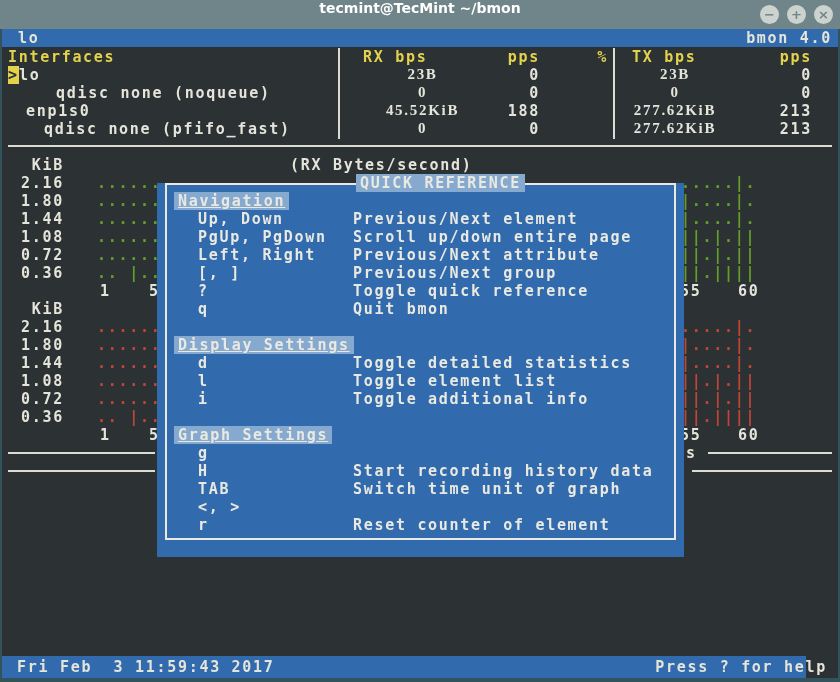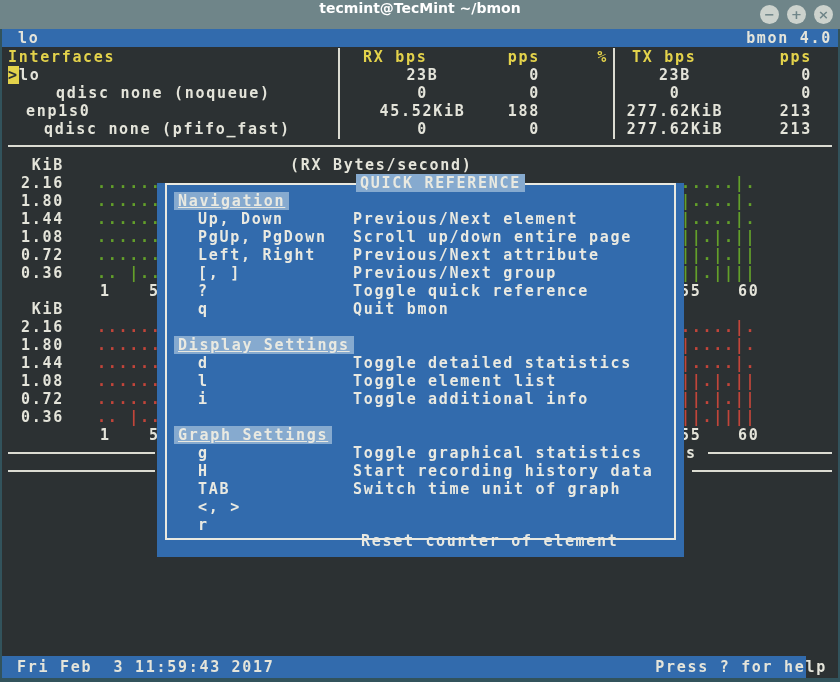--- a/index.html
+++ b/index.html
@@ -20,21 +20,21 @@
   
   .t{position:absolute;height:18px;line-height:18px;font:bold 15px "DejaVu Sans Mono",monospace;
      letter-spacing:1.7px;color:var(--fg);white-space:pre;}
   .yel{color:var(--yellow);}
   .bar{position:absolute;background:var(--blue);}
   .vsep{position:absolute;width:2px;background:var(--line);}
   .hsep{position:absolute;height:2px;background:var(--line);}
   .cursor{background:var(--yellow);color:var(--bg);}
   .dots-g{color:var(--green);}
   .dots-r{color:var(--red);}
-  .ral{text-align:right;} .cal{text-align:center;}
+  .ral{text-align:right;} .cal{text-align:center;font-family:Liberation Serif, serif;}
   
   .dialog{position:absolute;left:157px;top:174px;width:567px;height:383px;}
   .dlg-field{position:absolute;left:0;top:9px;width:527px;height:374px;background:var(--blue);}
   .dlg-border{position:absolute;left:8px;top:9px;width:507px;height:353px;border:2px solid #e9e9e1;}
   .dlg-line{position:absolute;height:18px;line-height:18px;font:bold 15px "DejaVu Sans Mono",monospace;
             letter-spacing:1.7px;color:#e9e9e1;white-space:pre;}
   .dlg-title{position:absolute;left:0;right:0;top:0;text-align:center;}
   .hl{background:var(--hl);padding:0 4px;}
   .sec{background:var(--hl);padding:0 4px;text-decoration:underline;}
   .statusbar{position:absolute;left:2px;top:656px;width:804px;height:22px;background:var(--blue);}
@@ -193,26 +193,25 @@
   <div class="dlg-line" style="left:17px;top:162px;"><span class="sec">Display Settings</span></div>
   <span class="dlg-line" style="left:41px;top:180px;">d</span>
   <span class="dlg-line" style="left:196px;top:180px;">Toggle detailed statistics</span>
   <span class="dlg-line" style="left:41px;top:198px;">l</span>
   <span class="dlg-line" style="left:196px;top:198px;">Toggle element list</span>
   <span class="dlg-line" style="left:41px;top:216px;">i</span>
   <span class="dlg-line" style="left:196px;top:216px;">Toggle additional info</span>
 
   <div class="dlg-line" style="left:17px;top:252px;"><span class="sec">Graph Settings</span></div>
   <span class="dlg-line" style="left:41px;top:270px;">g</span>
-  <span class="dlg-line" style="left:196px;top:270px;">Toggle graphical statistics</span>
   <span class="dlg-line" style="left:41px;top:288px;">H</span>
   <span class="dlg-line" style="left:196px;top:288px;">Start recording history data</span>
   <span class="dlg-line" style="left:41px;top:306px;">TAB</span>
   <span class="dlg-line" style="left:196px;top:306px;">Switch time unit of graph</span>
   <span class="dlg-line" style="left:41px;top:324px;">&lt;, &gt;</span>
   <span class="dlg-line" style="left:41px;top:342px;">r</span>
-  <span class="dlg-line" style="left:204px;top:342px;margin-top:16px;">Reset counter of element</span>
+  <span class="dlg-line" style="left:196px;top:342px;">Reset counter of element</span>
 </div>
 
 <div class="statusbar">
   <span class="t" style="left:15px;top:0;">Fri Feb  3 11:59:43 2017</span>
   <span class="t ral" style="left:625px;top:0;width:200px;">Press ? for help</span>
 </div>
 
 </body></html>

